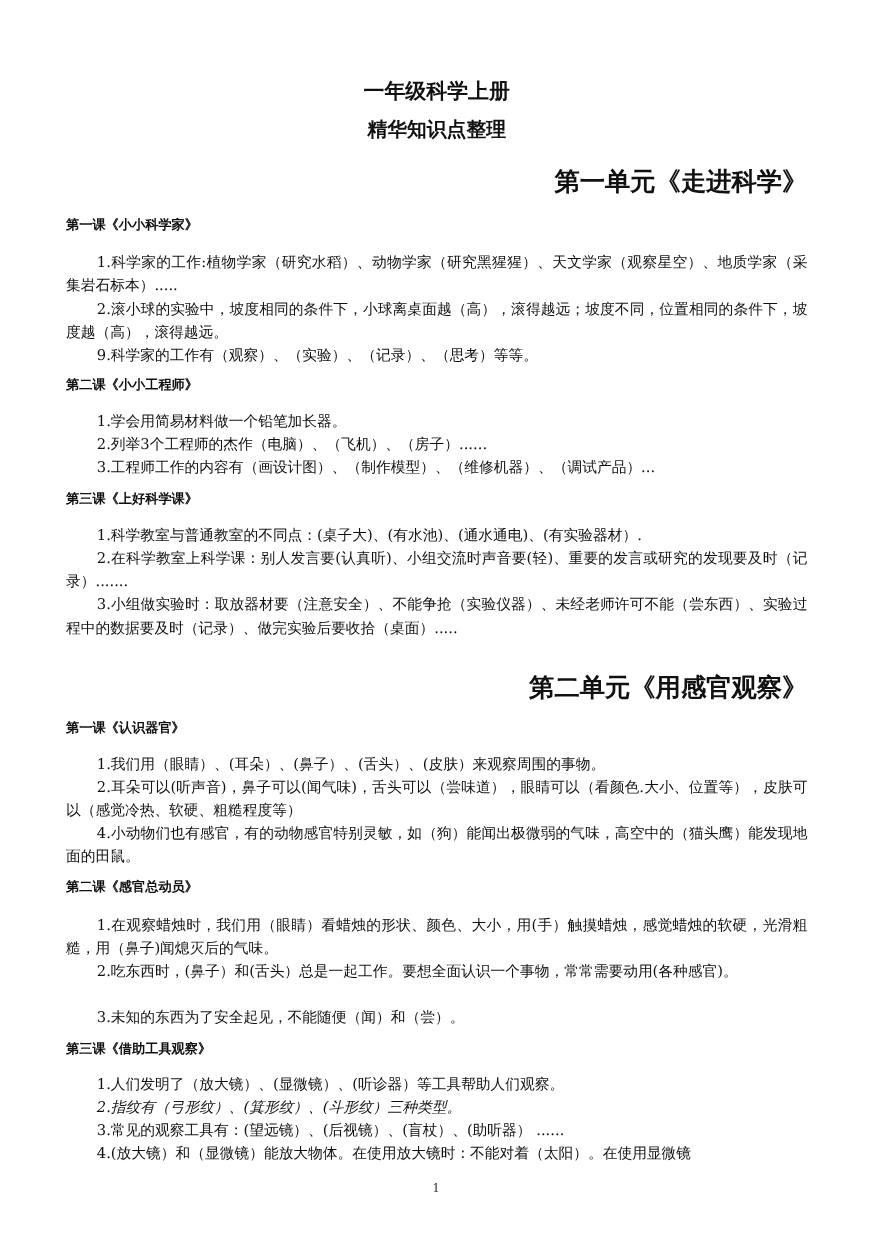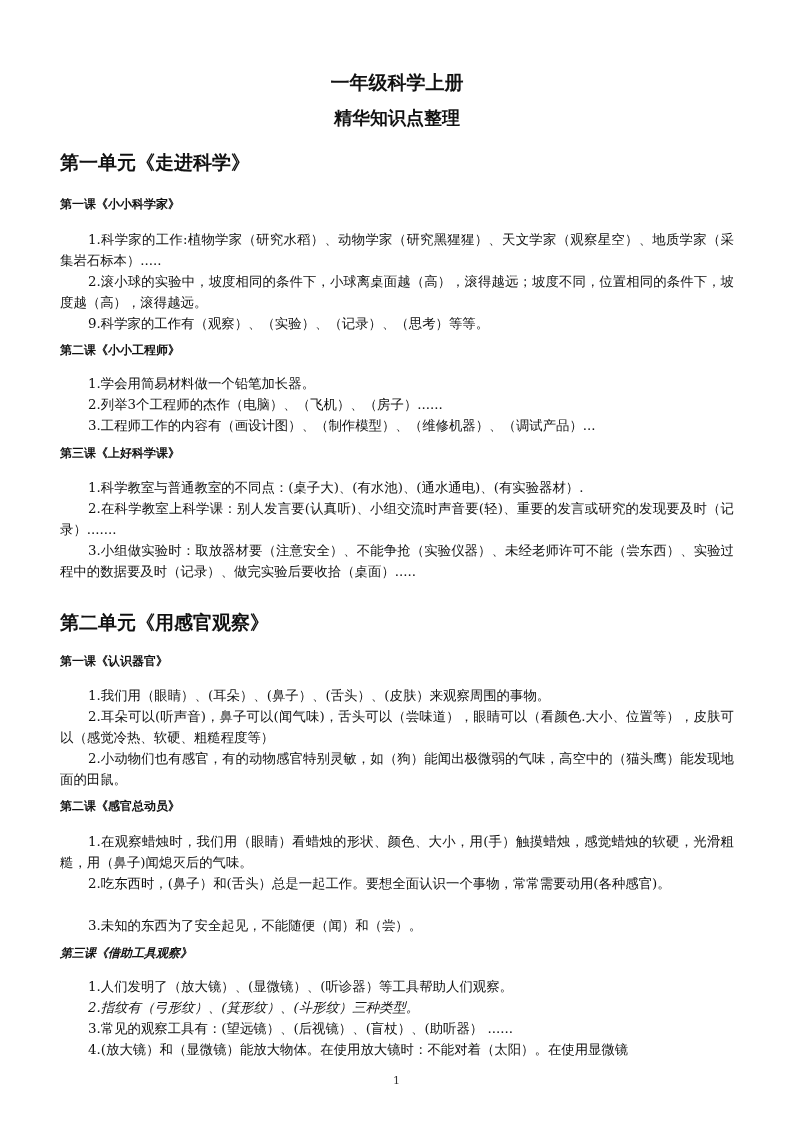--- a/index.html
+++ b/index.html
@@ -1,20 +1,20 @@
 <!DOCTYPE html>
 <html><head>
 <meta charset="utf-8">
 <style>
   html, body { margin: 0; padding: 0; background: #ffffff; }
   body { width: 793px; height: 1122px; position: relative; overflow: hidden; }
   .page { position: absolute; left: 60px; top: 0; width: 674px; color: #111; }
   .t1 { font-family: "DejaVu Sans", sans-serif; font-weight: bold; font-size: 19px; text-align: center; position: absolute; left: 0; width: 674px; }
   .t2 { font-family: "DejaVu Sans", sans-serif; font-weight: bold; font-size: 18px; text-align: center; position: absolute; left: 0; width: 674px; }
-  .unit { font-family: "DejaVu Sans", sans-serif; font-weight: bold; font-size: 19px; text-align: left; position: absolute; left: 0; width: 674px; }
+  .unit { font-family: "DejaVu Sans", sans-serif; font-weight: bold; font-size: 23px; text-align: right; position: absolute; left: 0; width: 674px; }
   .lesson { font-family: "DejaVu Sans", sans-serif; font-weight: bold; font-size: 12px; text-align: left; position: absolute; left: 0; width: 674px; }
   .para { font-family: "DejaVu Serif", serif; font-size: 13.4px; line-height: 21px; position: absolute; left: 0; width: 674px; text-indent: 28px; text-align: justify; margin: 0; }
   .para.noind { text-indent: 0; padding-left: 28px; width: 646px; }
   .pagenum { position: absolute; top: 1074px; left: 0; width: 793px; text-align: center; font-family: "DejaVu Serif", serif; font-size: 11px; color: #333; }
 </style>
 </head>
 <body>
 
 <div class="page">
   <div class="t1" style="top:70px;">一年级科学上册</div>
@@ -35,27 +35,27 @@
   <div class="lesson" style="top:445px;">第三课《上好科学课》</div>
   <p class="para" style="top:477px;">1.科学教室与普通教室的不同点：(桌子大)、(有水池)、(通水通电)、(有实验器材）.</p>
   <p class="para" style="top:498px;">2.在科学教室上科学课：别人发言要(认真听)、小组交流时声音要(轻)、重要的发言或研究的发现要及时（记录）.......</p>
   <p class="para" style="top:540px;">3.小组做实验时：取放器材要（注意安全）、不能争抢（实验仪器）、未经老师许可不能（尝东西）、实验过程中的数据要及时（记录）、做完实验后要收拾（桌面）.....</p>
 
   <div class="unit" style="top:610px;">第二单元《用感官观察》</div>
 
   <div class="lesson" style="top:653px;">第一课《认识器官》</div>
   <p class="para" style="top:685px;">1.我们用（眼睛）、(耳朵）、(鼻子）、(舌头）、(皮肤）来观察周围的事物。</p>
   <p class="para" style="top:706px;">2.耳朵可以(听声音)，鼻子可以(闻气味)，舌头可以（尝味道），眼睛可以（看颜色.大小、位置等），皮肤可以（感觉冷热、软硬、粗糙程度等）</p>
-  <p class="para" style="top:748px;">2.小动物们也有感官，有的动物感官特别灵敏，如（狗）能闻出极微弱的气味，高空中的（猫头鹰）能发现地面的田鼠。</p>
+  <p class="para" style="top:748px;">4.小动物们也有感官，有的动物感官特别灵敏，如（狗）能闻出极微弱的气味，高空中的（猫头鹰）能发现地面的田鼠。</p>
 
   <div class="lesson" style="top:798px;">第二课《感官总动员》</div>
   <p class="para" style="top:831px;">1.在观察蜡烛时，我们用（眼睛）看蜡烛的形状、颜色、大小，用(手）触摸蜡烛，感觉蜡烛的软硬，光滑粗糙，用（鼻子)闻熄灭后的气味。</p>
   <p class="para" style="top:873px;">2.吃东西时，(鼻子）和(舌头）总是一起工作。要想全面认识一个事物，常常需要动用(各种感官)。</p>
   <p class="para" style="top:915px;">3.未知的东西为了安全起见，不能随便（闻）和（尝）。</p>
 
-  <div class="lesson" style="top:945px;font-style:italic;">第三课《借助工具观察》</div>
+  <div class="lesson" style="top:945px;">第三课《借助工具观察》</div>
   <p class="para noind" style="top:976px;">1.人们发明了（放大镜）、(显微镜）、(听诊器）等工具帮助人们观察。</p>
   <p class="para noind" style="top:997px;font-style:italic;">2.指纹有（弓形纹）、(箕形纹）、(斗形纹）三种类型。</p>
   <p class="para noind" style="top:1018px;">3.常见的观察工具有：(望远镜）、(后视镜）、(盲杖）、(助听器） ......</p>
   <p class="para noind" style="top:1039px;">4.(放大镜）和（显微镜）能放大物体。在使用放大镜时：不能对着（太阳）。在使用显微镜</p>
 </div>
 
 <div class="pagenum">1</div>
 
 </body></html>

